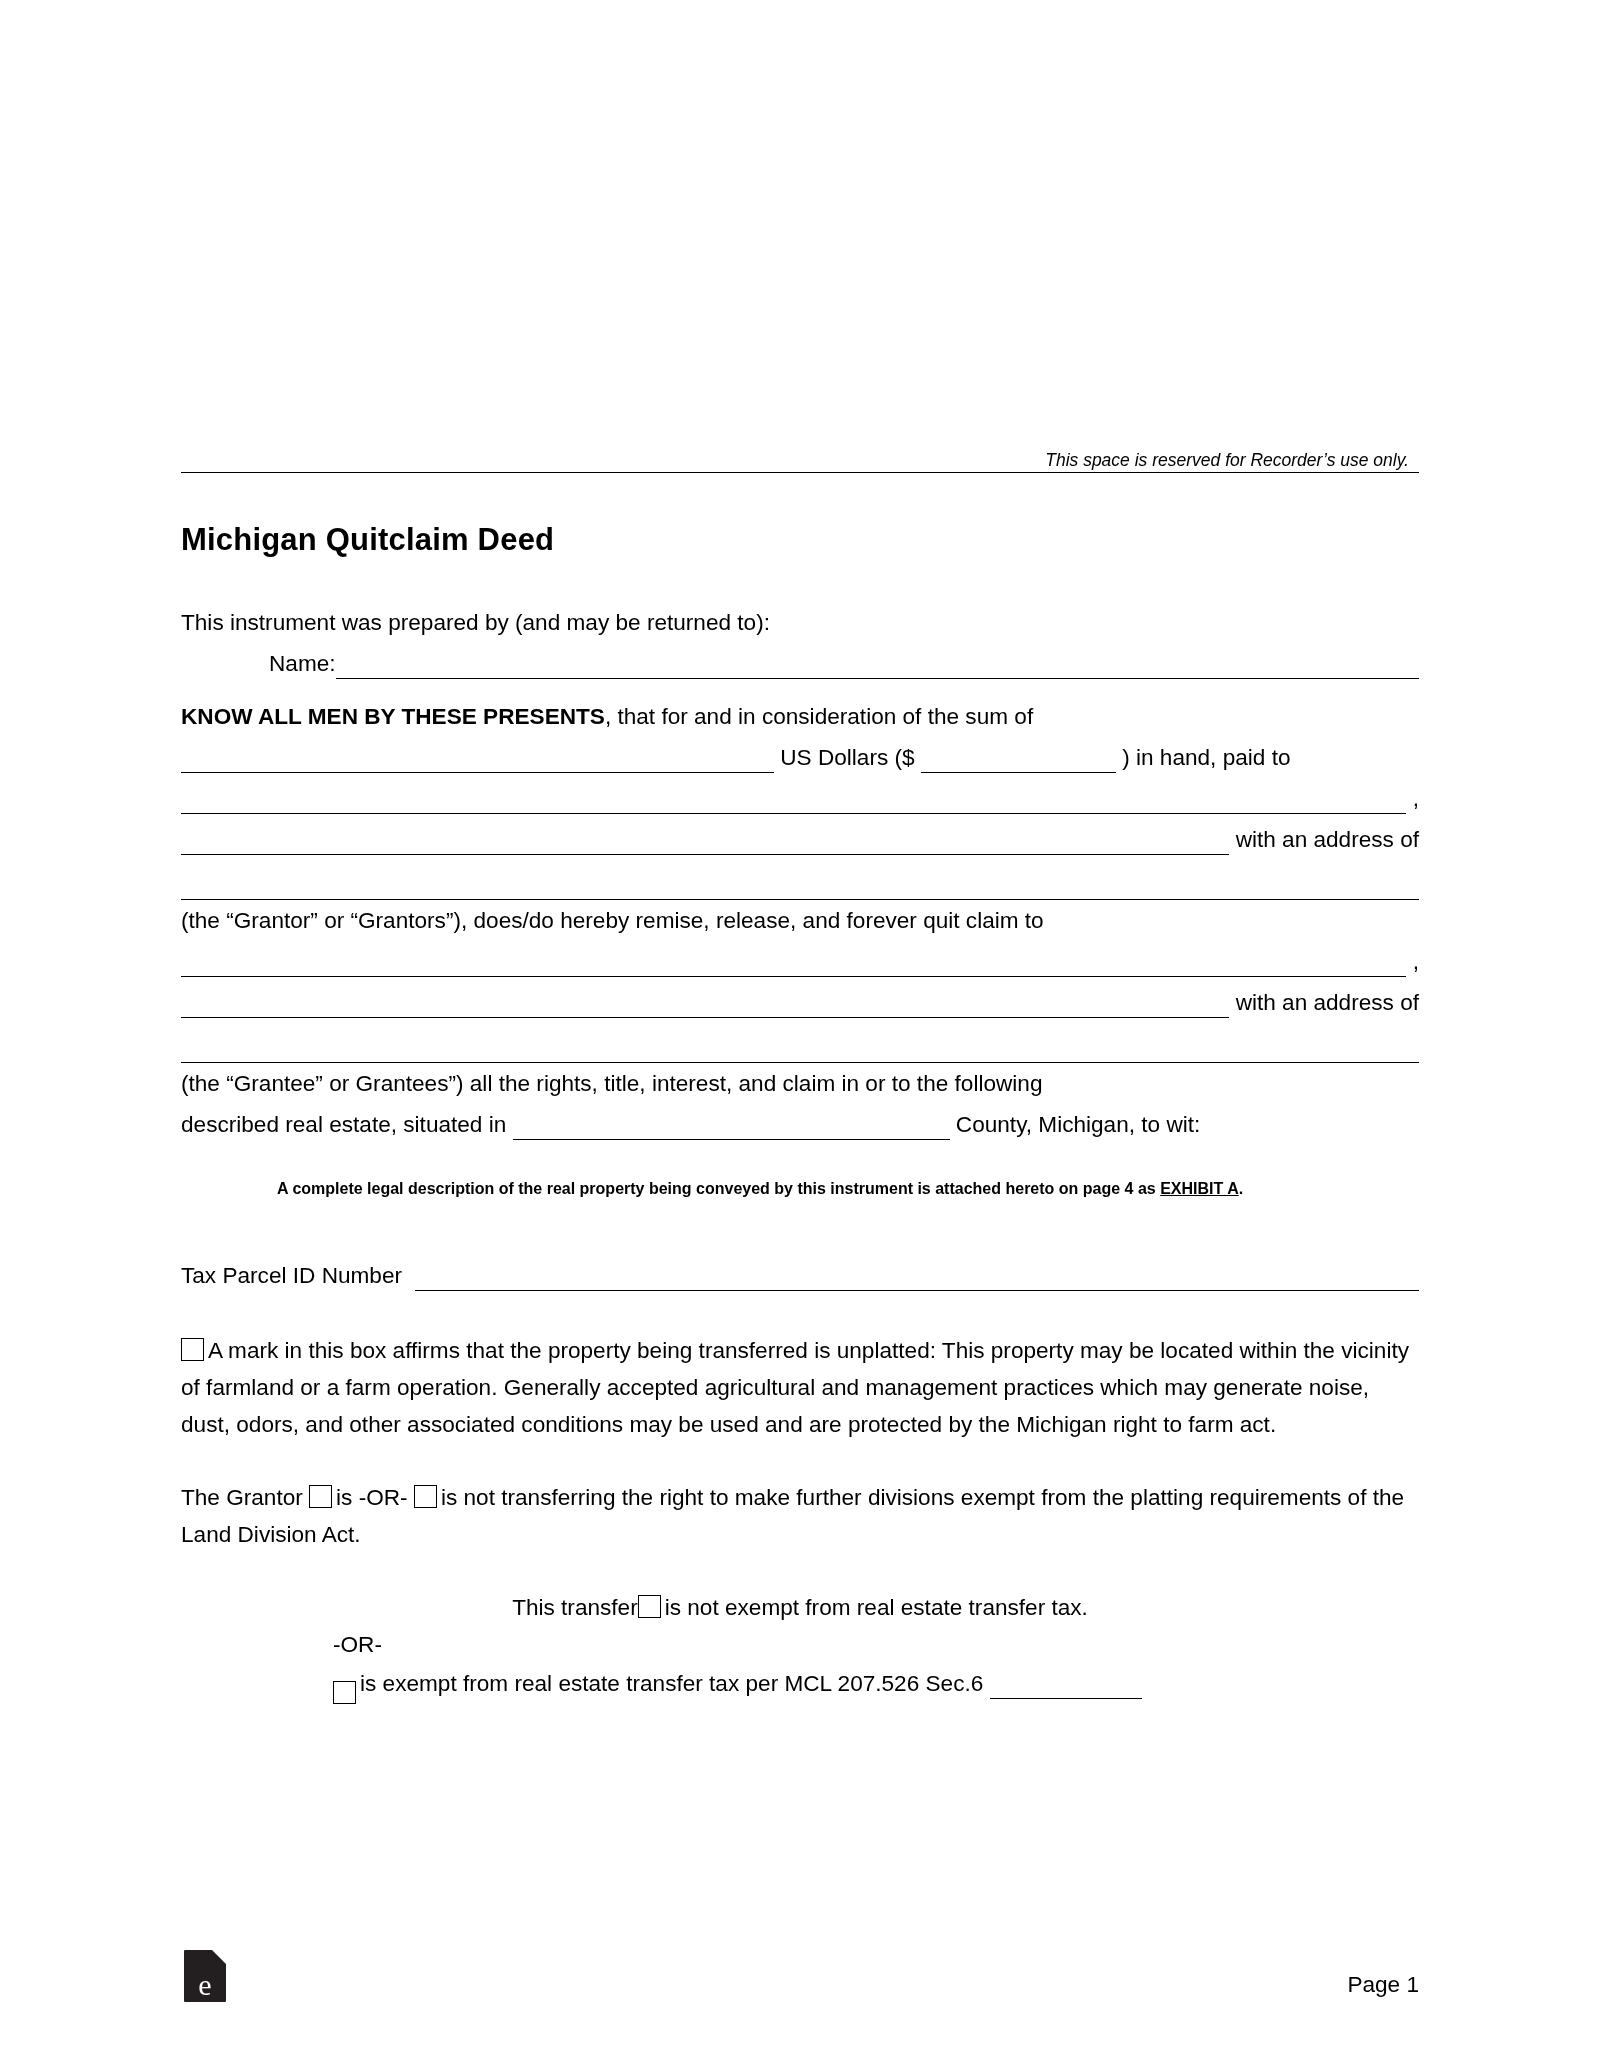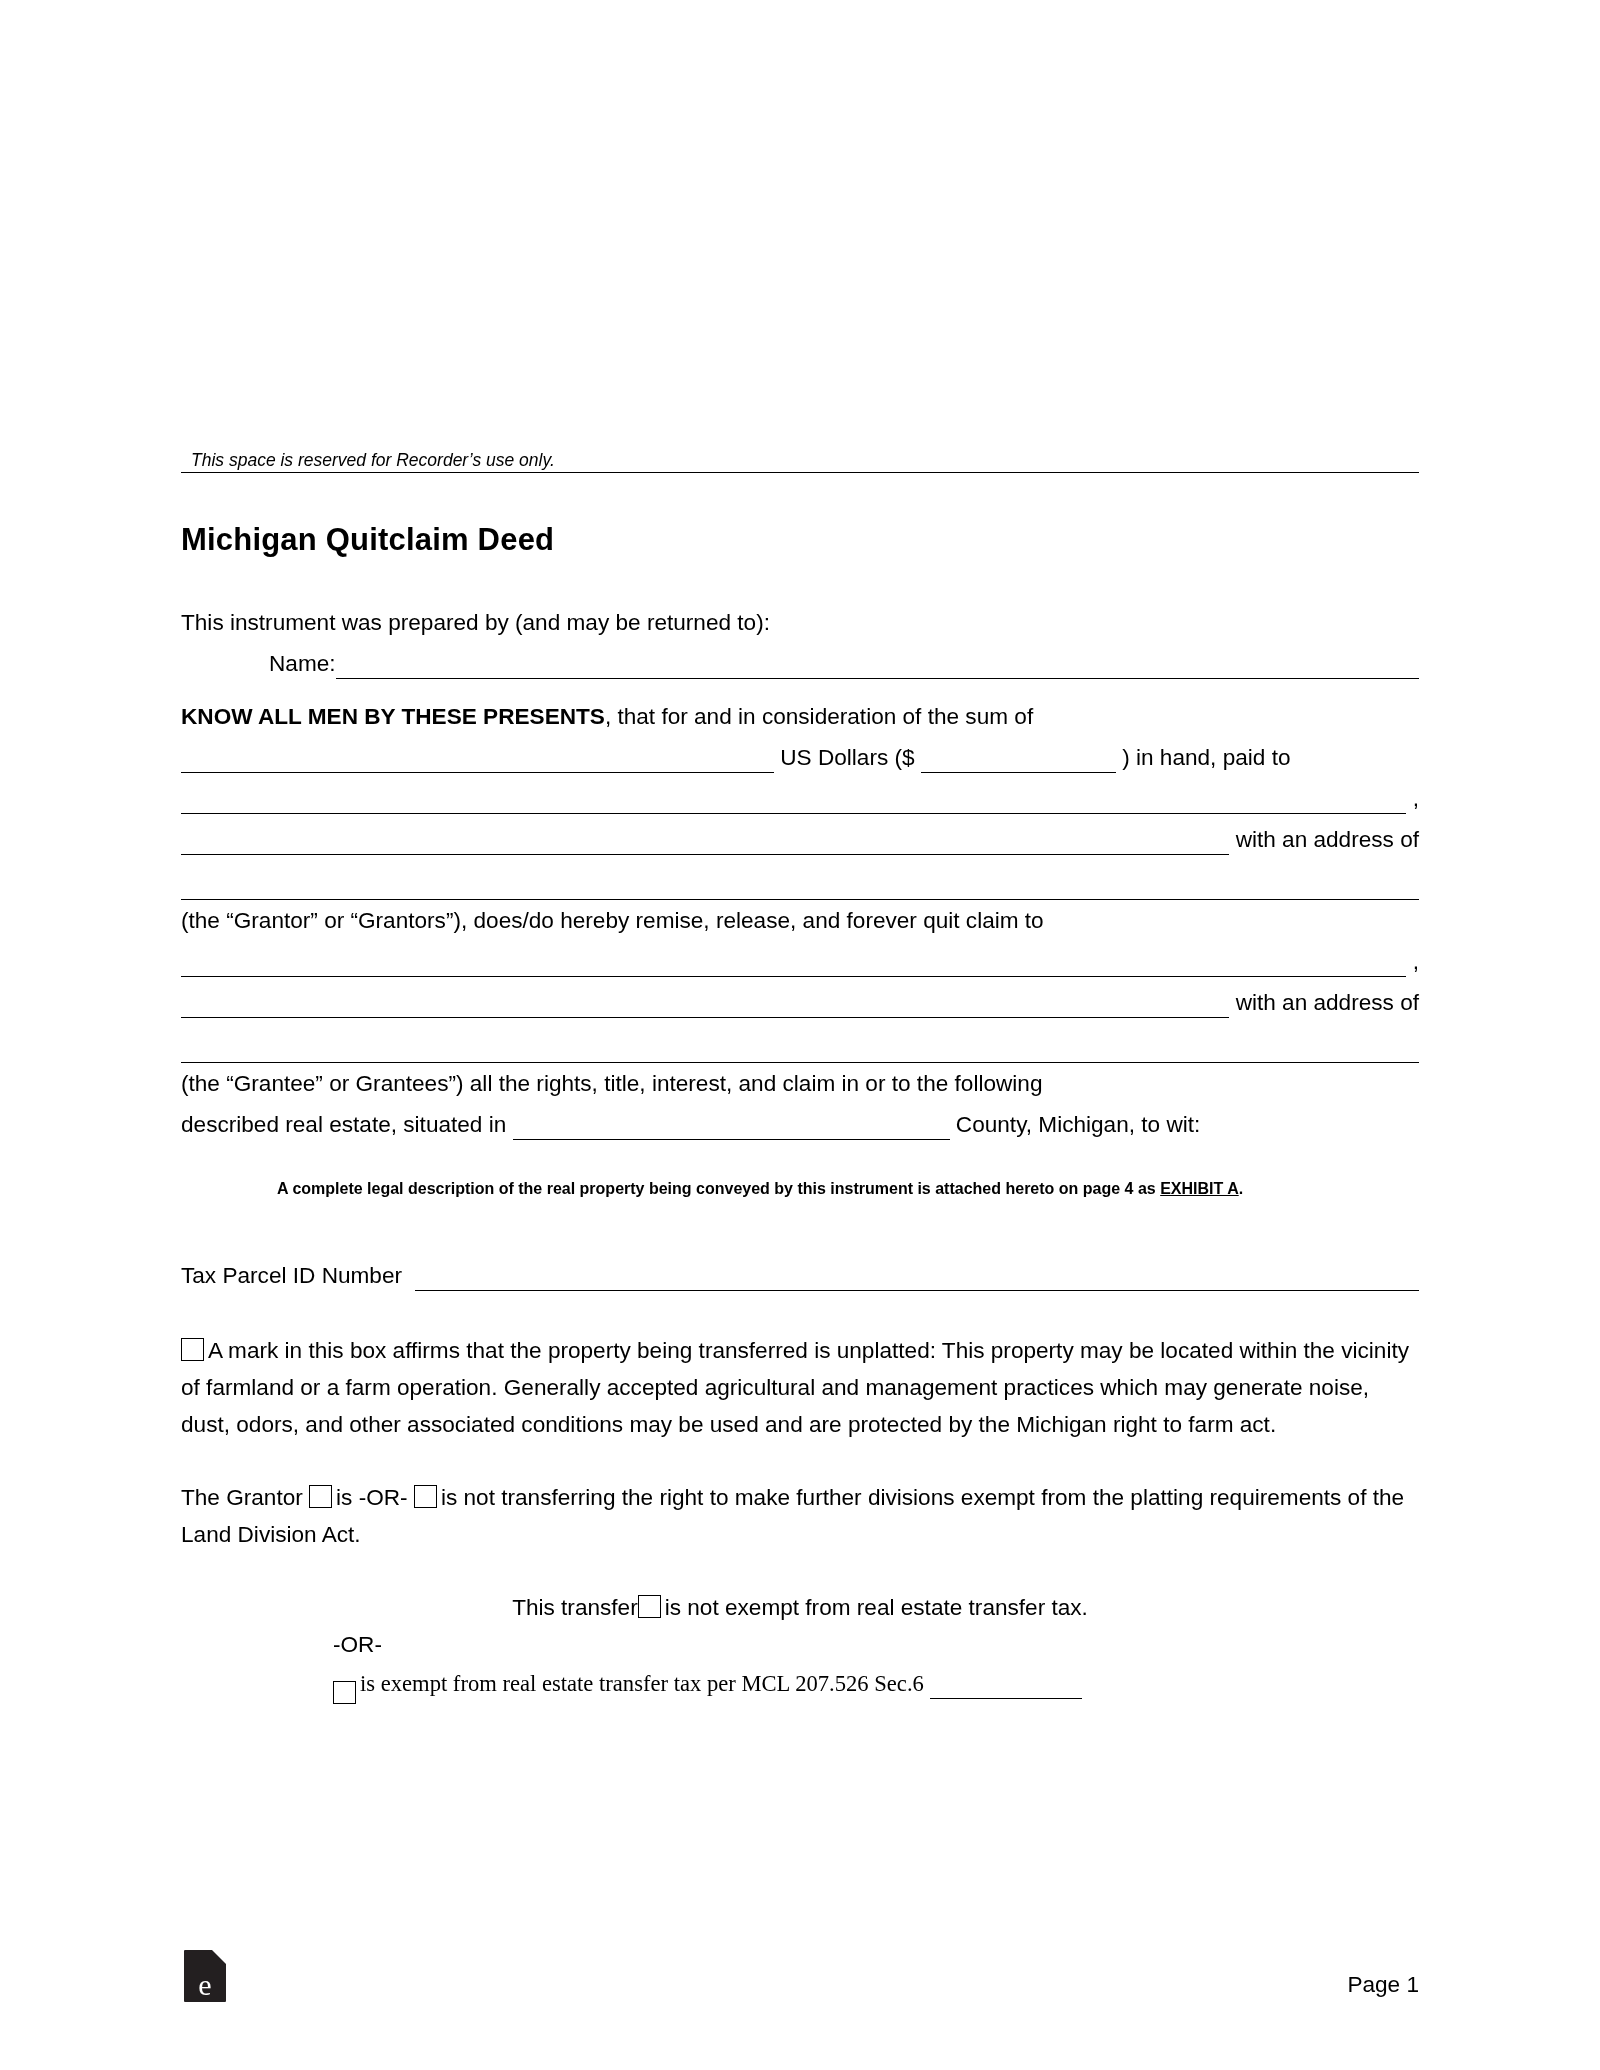--- a/index.html
+++ b/index.html
@@ -21,21 +21,21 @@
     height: 2070px;
     box-sizing: border-box;
     padding: 0 181px;
   }
   
   .recorder-band {
     position: absolute;
     left: 181px;
     right: 181px;
     top: 452px;
-    text-align: left;
+    text-align: right;
   }
   .recorder-text {
     font-style: italic;
     font-size: 17.5px;
     line-height: 1;
     display: inline-block;
     background: #ffffff;
     padding: 0 10px;
     position: relative;
     z-index: 2;
@@ -264,21 +264,21 @@
     </div>
 
     <p class="para" style="margin-top:36px;"><span class="checkbox"></span><span>A mark in this box affirms that the property being transferred is unplatted: This property may be located within the vicinity of farmland or a farm operation. Generally accepted agricultural and management practices which may generate noise, dust, odors, and other associated conditions may be used and are protected by the Michigan right to farm act.</span></p>
 
     <p class="para" style="margin-top:36px;"><span>The Grantor</span> <span class="checkbox"></span><span>is -OR-</span> <span class="checkbox"></span><span>is not transferring the right to make further divisions exempt from the</span> <span>platting requirements of the Land Division Act.</span></p>
 
     <p class="para" style="margin-top:36px;text-align:center;"><span>This transfer</span><span class="checkbox"></span><span>is not exempt from real estate transfer tax.</span></p>
 
     <p class="para" style="margin-left:152px;">-OR-</p>
 
-    <div class="line-row" style="margin-left:152px;font-family:Liberation Serif, serif;">
+    <div class="line-row" style="margin-left:152px;">
       <span class="checkbox"></span>
         <span>is exempt from real estate transfer tax per MCL 207.526 Sec.6</span>
       <span>&nbsp;</span>
       <span class="fill-fixed" style="width:152px;"></span>
     </div>
 
   </div>
 
   <div class="footer">
     <div class="logo">

